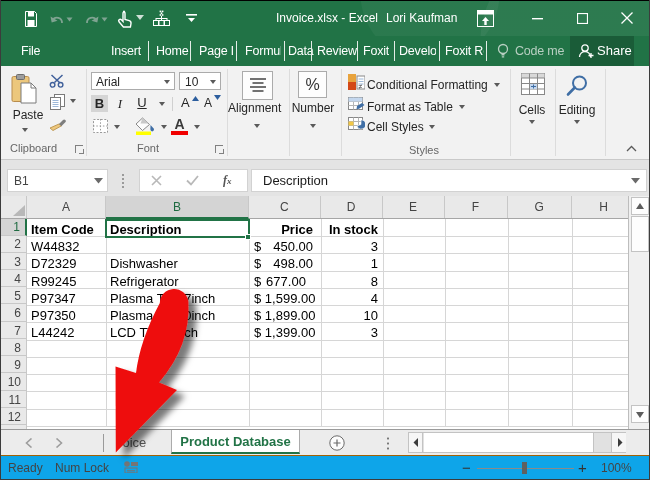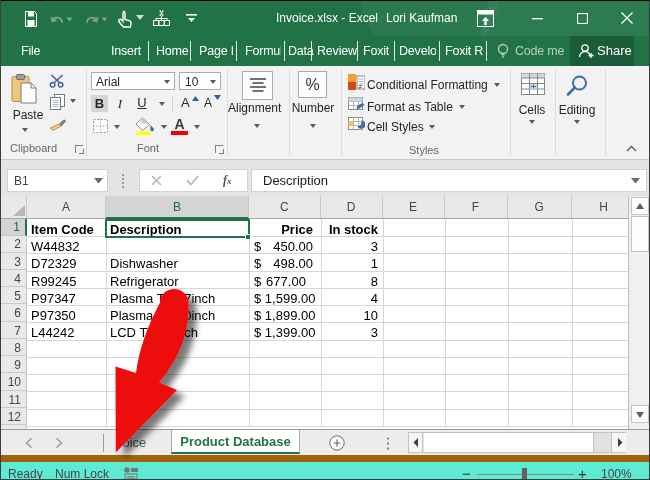--- a/index.html
+++ b/index.html
@@ -40,21 +40,21 @@
 .gl-h{position:absolute;left:27px;width:601px;height:1px;background:#d6d6d6;}
 .cell{position:absolute;font-size:13px;color:#000;white-space:nowrap;line-height:17px;}
 .bold{font-weight:bold;}
 
 #vsb{position:absolute;left:628px;top:196px;width:22px;height:233px;background:#f0f0f0;border-left:1px solid #bdbdbd;}
 .sbtn{position:absolute;background:#fdfdfd;border:1px solid #c3c3c3;}
 
 #sheetbar{position:absolute;left:0;top:429px;width:650px;height:26px;background:#ececec;border-top:1px solid #9a9a9a;font-size:13px;color:#595959;}
 #ptab{position:absolute;left:171px;top:0;width:129px;height:24px;background:#fff;border-left:1px solid #ababab;border-right:1px solid #ababab;border-bottom:2px solid #217346;color:#217346;font-weight:bold;text-align:center;line-height:23px;}
 
-#statusbar{position:absolute;left:0;top:455px;width:650px;height:25px;background:#5eead4;border-top:7px solid #a16207;font-size:12px;color:#444;}
+#statusbar{position:absolute;left:0;top:455px;width:650px;height:25px;background:#0ea5e9;border-top:1px solid #a16207;font-size:12px;color:#444;}
 #win-border{position:absolute;left:0;top:0;width:650px;height:480px;border:1px solid #3c3c3c;border-top:none;pointer-events:none;z-index:99;}
 #arrow-svg{position:absolute;left:0;top:0;z-index:50;pointer-events:none;}
 </style>
 </head>
 <body>
 <div id="win">
   <div id="titlebar">
     <svg class="tb-ic" style="left:25px;top:10px" width="12" height="16" viewBox="0 0 12 16">
       <path d="M0 0 h10 l2 2 v14 h-12 z" fill="none"></path>
       <path d="M0.5 0.5 h9 l2 2 v13 h-11 z" fill="none" stroke="#fff"></path>

